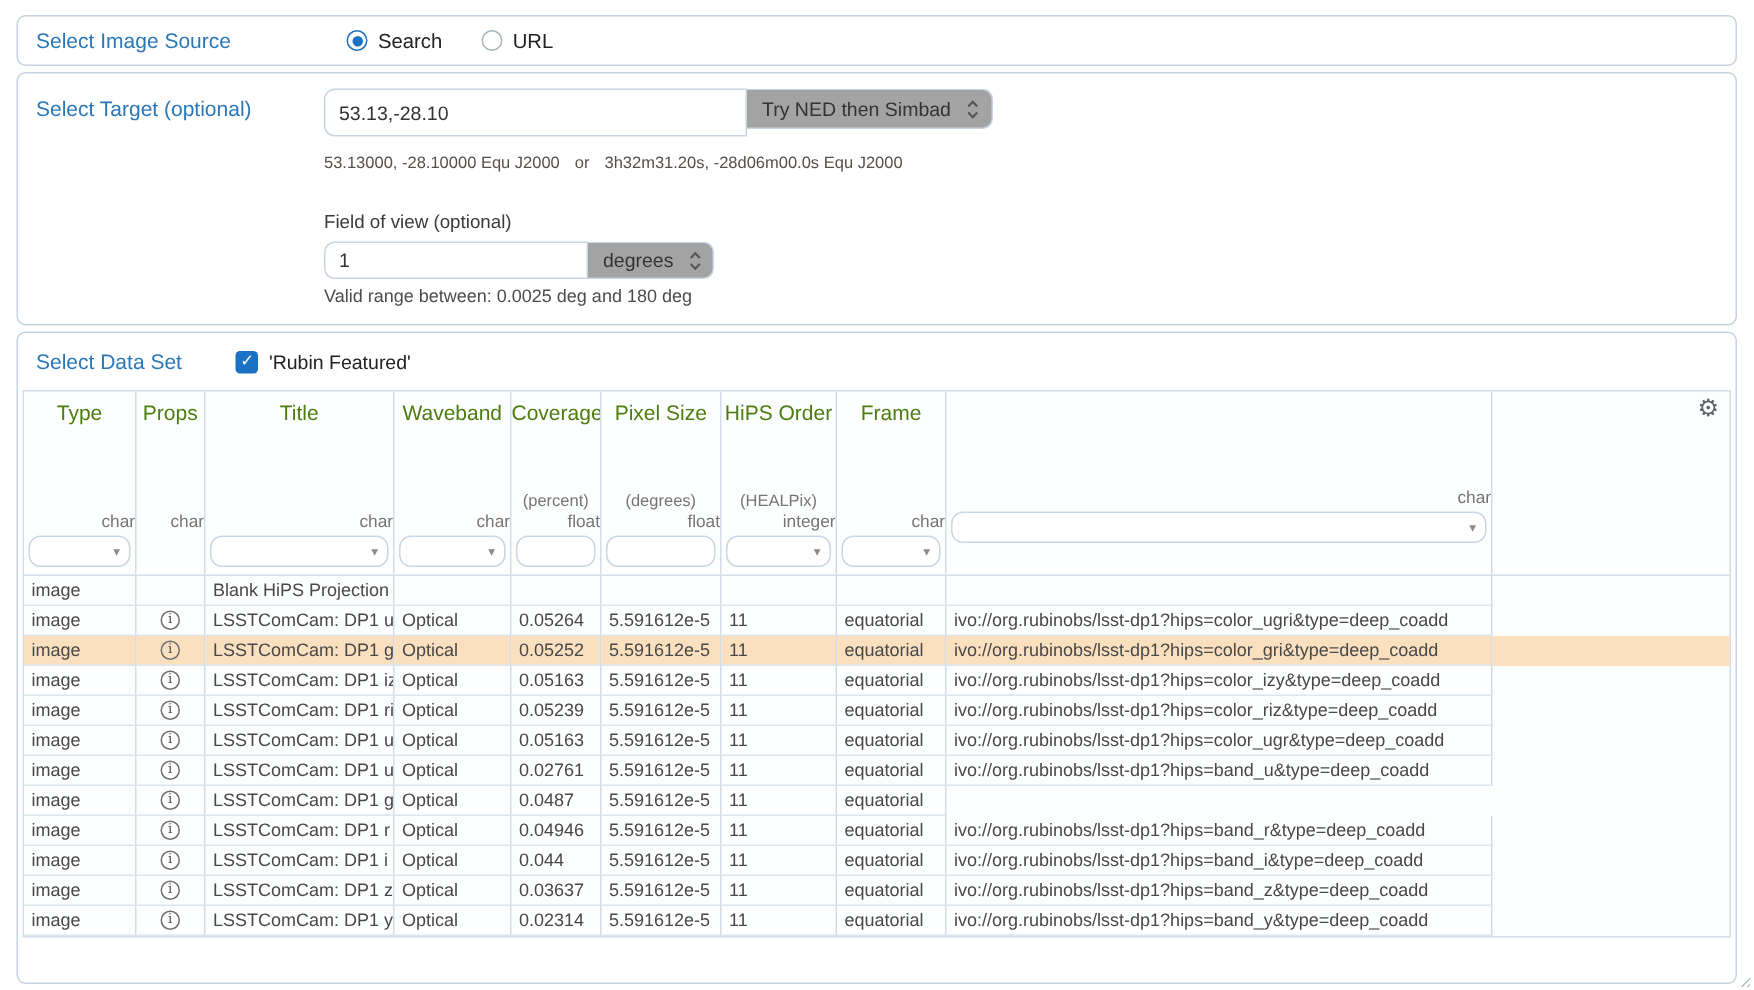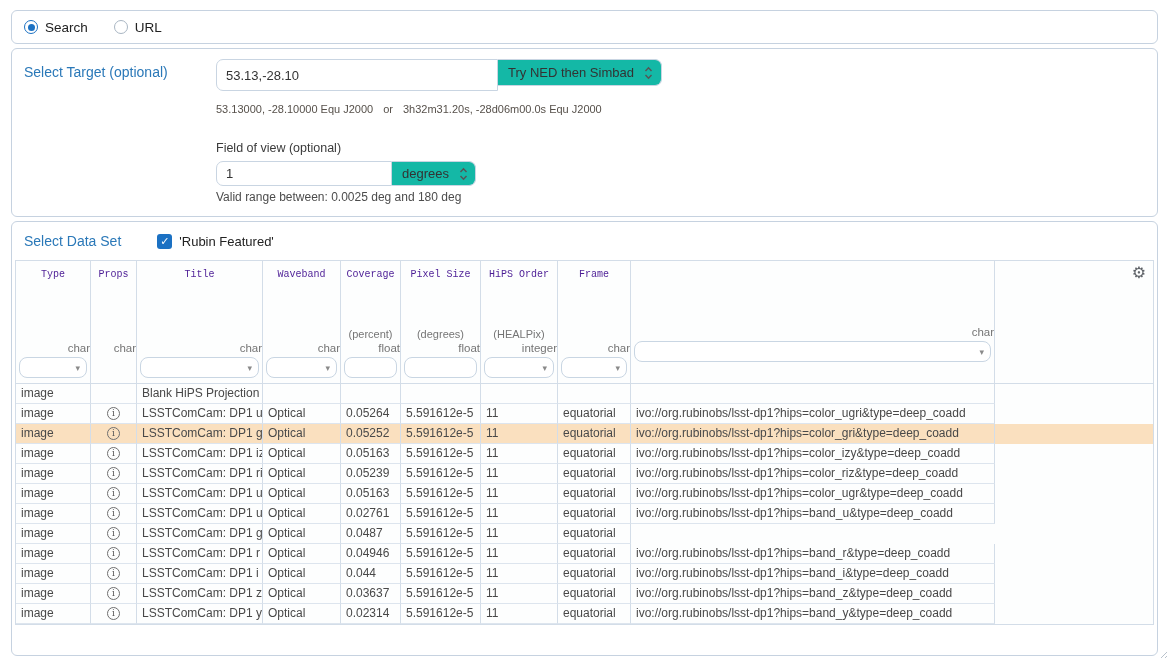--- a/index.html
+++ b/index.html
@@ -22,21 +22,21 @@
   .radio-circle.sel::after { content:""; width:7px; height:7px; border-radius:50%;
      background:var(--checkbox-blue,#1b71c3); }
 
   
   .p2 { display:flex; padding:10px 12px 12px; }
   .p2 .panel-label { width:192px; padding-top:5px; }
   .p2-controls { flex:1; }
   .ctl-row { display:flex; align-items:stretch; }
   .text-input { border:1px solid #c9d5e2; border-radius:7px 0 0 7px; background:#fff;
      font-family:"Liberation Sans",sans-serif; font-size:13px; color:#333; padding:0 9px; outline:none; }
-  .dd-box { border:1px solid #c9d5e2; border-radius:0 7px 7px 0; border-left:none; background:#14b8a6;
+  .dd-box { border:1px solid #c9d5e2; border-radius:0 7px 7px 0; border-left:none; background:#a3a3a3;
      display:flex; align-items:center; justify-content:space-between; padding:0 8px 0 10px;
      font-size:13px; color:#333; cursor:pointer; }
   .stepper-icon { display:inline-flex; flex-direction:column; align-items:center; margin-left:10px; }
   .target-input { width:282px; height:32px; }
   .resolver-box { width:164px; height:27px; }
   .coord-hint { margin-top:12px; font-size:11px; color:#56504a; }
   .coord-hint .sep { margin:0 10px; }
   .fov-label { margin-top:26px; font-size:12.5px; color:#3a3a3a; }
   .fov-row { margin-top:6px; }
   .fov-input { width:176px; height:25px; }
@@ -48,21 +48,21 @@
   .p3-head { display:flex; align-items:center; gap:36px; margin-left:10px; height:22px; }
   .checkbox-wrap { display:flex; align-items:center; gap:7px; font-size:13px; color:#222; cursor:pointer; }
   .checkbox { width:15px; height:15px; border-radius:3px; background:var(--checkbox-blue,#1b71c3);
      color:#fff; font-size:11px; line-height:15px; text-align:center; }
 
   .dtable { --cols:75px 46px 126px 78px 60px 80px 77px 73px 364px minmax(0,1fr);
      margin:8px 1px 0; border:1px solid var(--grid-line,#d3dde8); position:relative; background:#fdfefe; }
   .thead-row { display:grid; grid-template-columns:var(--cols); border-bottom:1px solid var(--grid-line,#d3dde8); }
   .th { border-right:1px solid var(--grid-line,#d3dde8); padding-top:6px; text-align:center; overflow:hidden; }
   .th:last-child { border-right:none; }
-  .th-name { font-size:10px; color:#4c1d95; height:16px; line-height:16px; cursor:pointer; white-space:nowrap;font-family:Liberation Mono, monospace; }
+  .th-name { font-size:14px; color:#4d7c0f; height:16px; line-height:16px; cursor:pointer; white-space:nowrap; }
   .th-unit { font-size:11px; color:#757575; height:13px; line-height:13px;margin-top:45px; }
   .th-dtype { font-size:11.5px; color:#757575; height:15px; line-height:15px;text-align:right; }
   .th-filter { height:27px; padding:1px 3px 3px; }
   .fbox { height:21px; border:1px solid #c9d6e3; border-radius:8px; background:#fff; position:relative; cursor:pointer; }
   .fbox .caret { position:absolute; right:6px; top:50%; transform:translateY(-54%); font-size:9px; color:#8a8a8a; }
 
   .trow { display:grid; grid-template-columns:var(--cols); height:20px; cursor:pointer; }
   .td { border-right:1px solid var(--grid-line,#d3dde8); border-bottom:1px solid #dde5ee;
      font-size:12px; line-height:19px; padding:0 0 0 5px; white-space:nowrap; overflow:hidden; color:#484848; }
   .td-center { text-align:center; padding:0; }
@@ -79,20 +79,21 @@
      font-weight:bold; font-size:13px; border:none; border-radius:7px; padding:6px 14px; cursor:pointer; }
   .help-circle { width:21px; height:21px; border:2px solid #3c4248; border-radius:50%; color:#3c4248;
      font-weight:bold; font-size:13px; display:flex; align-items:center; justify-content:center; cursor:pointer; }
   .resize-grip { position:absolute; right:2px; bottom:2px; width:9px; height:9px;
      background:repeating-linear-gradient(135deg, transparent 0 2px, #b9c2cc 2px 3px); clip-path:polygon(100% 0,100% 100%,0 100%); }
 </style>
 </head>
 <body>
 
 <div class="panel p1">
+  <div class="panel-label">Select Image Source</div>
   <div class="radio-group">
     <label class="radio-opt">
       <span class="radio-circle sel"></span>
       <span>Search</span>
     </label>
     <label class="radio-opt">
       <span class="radio-circle"></span>
       <span>URL</span>
     </label>
   </div>

